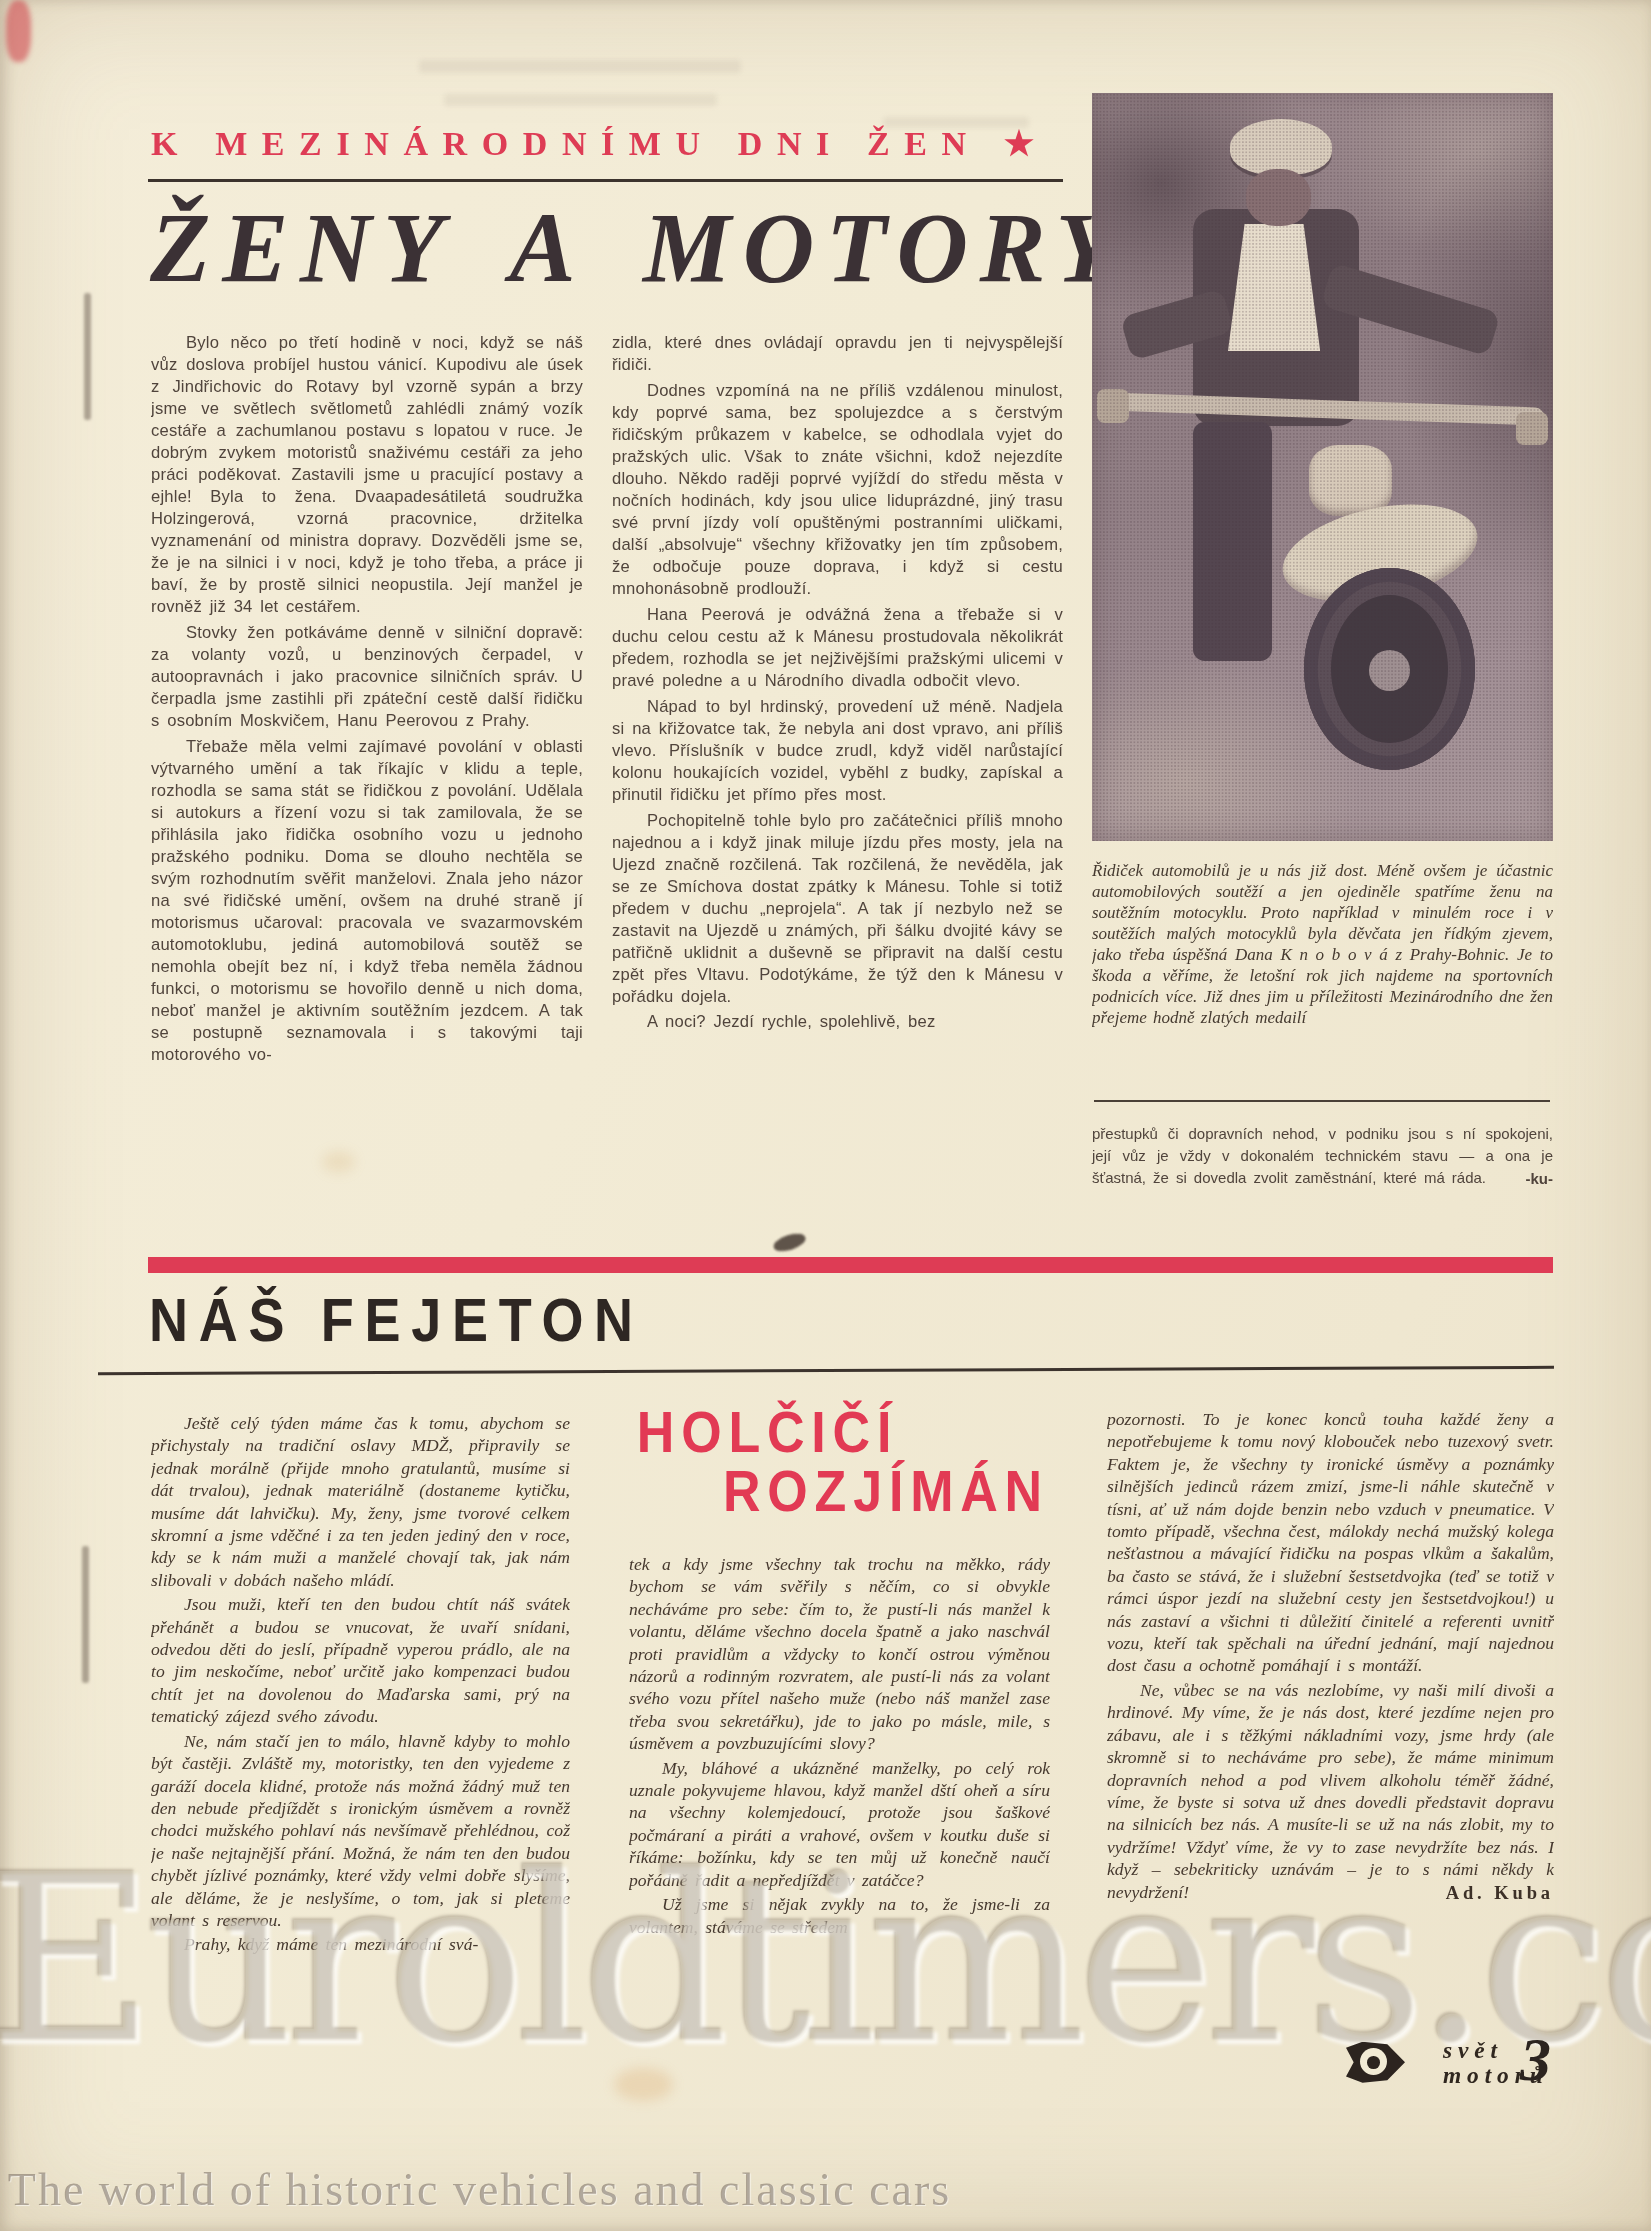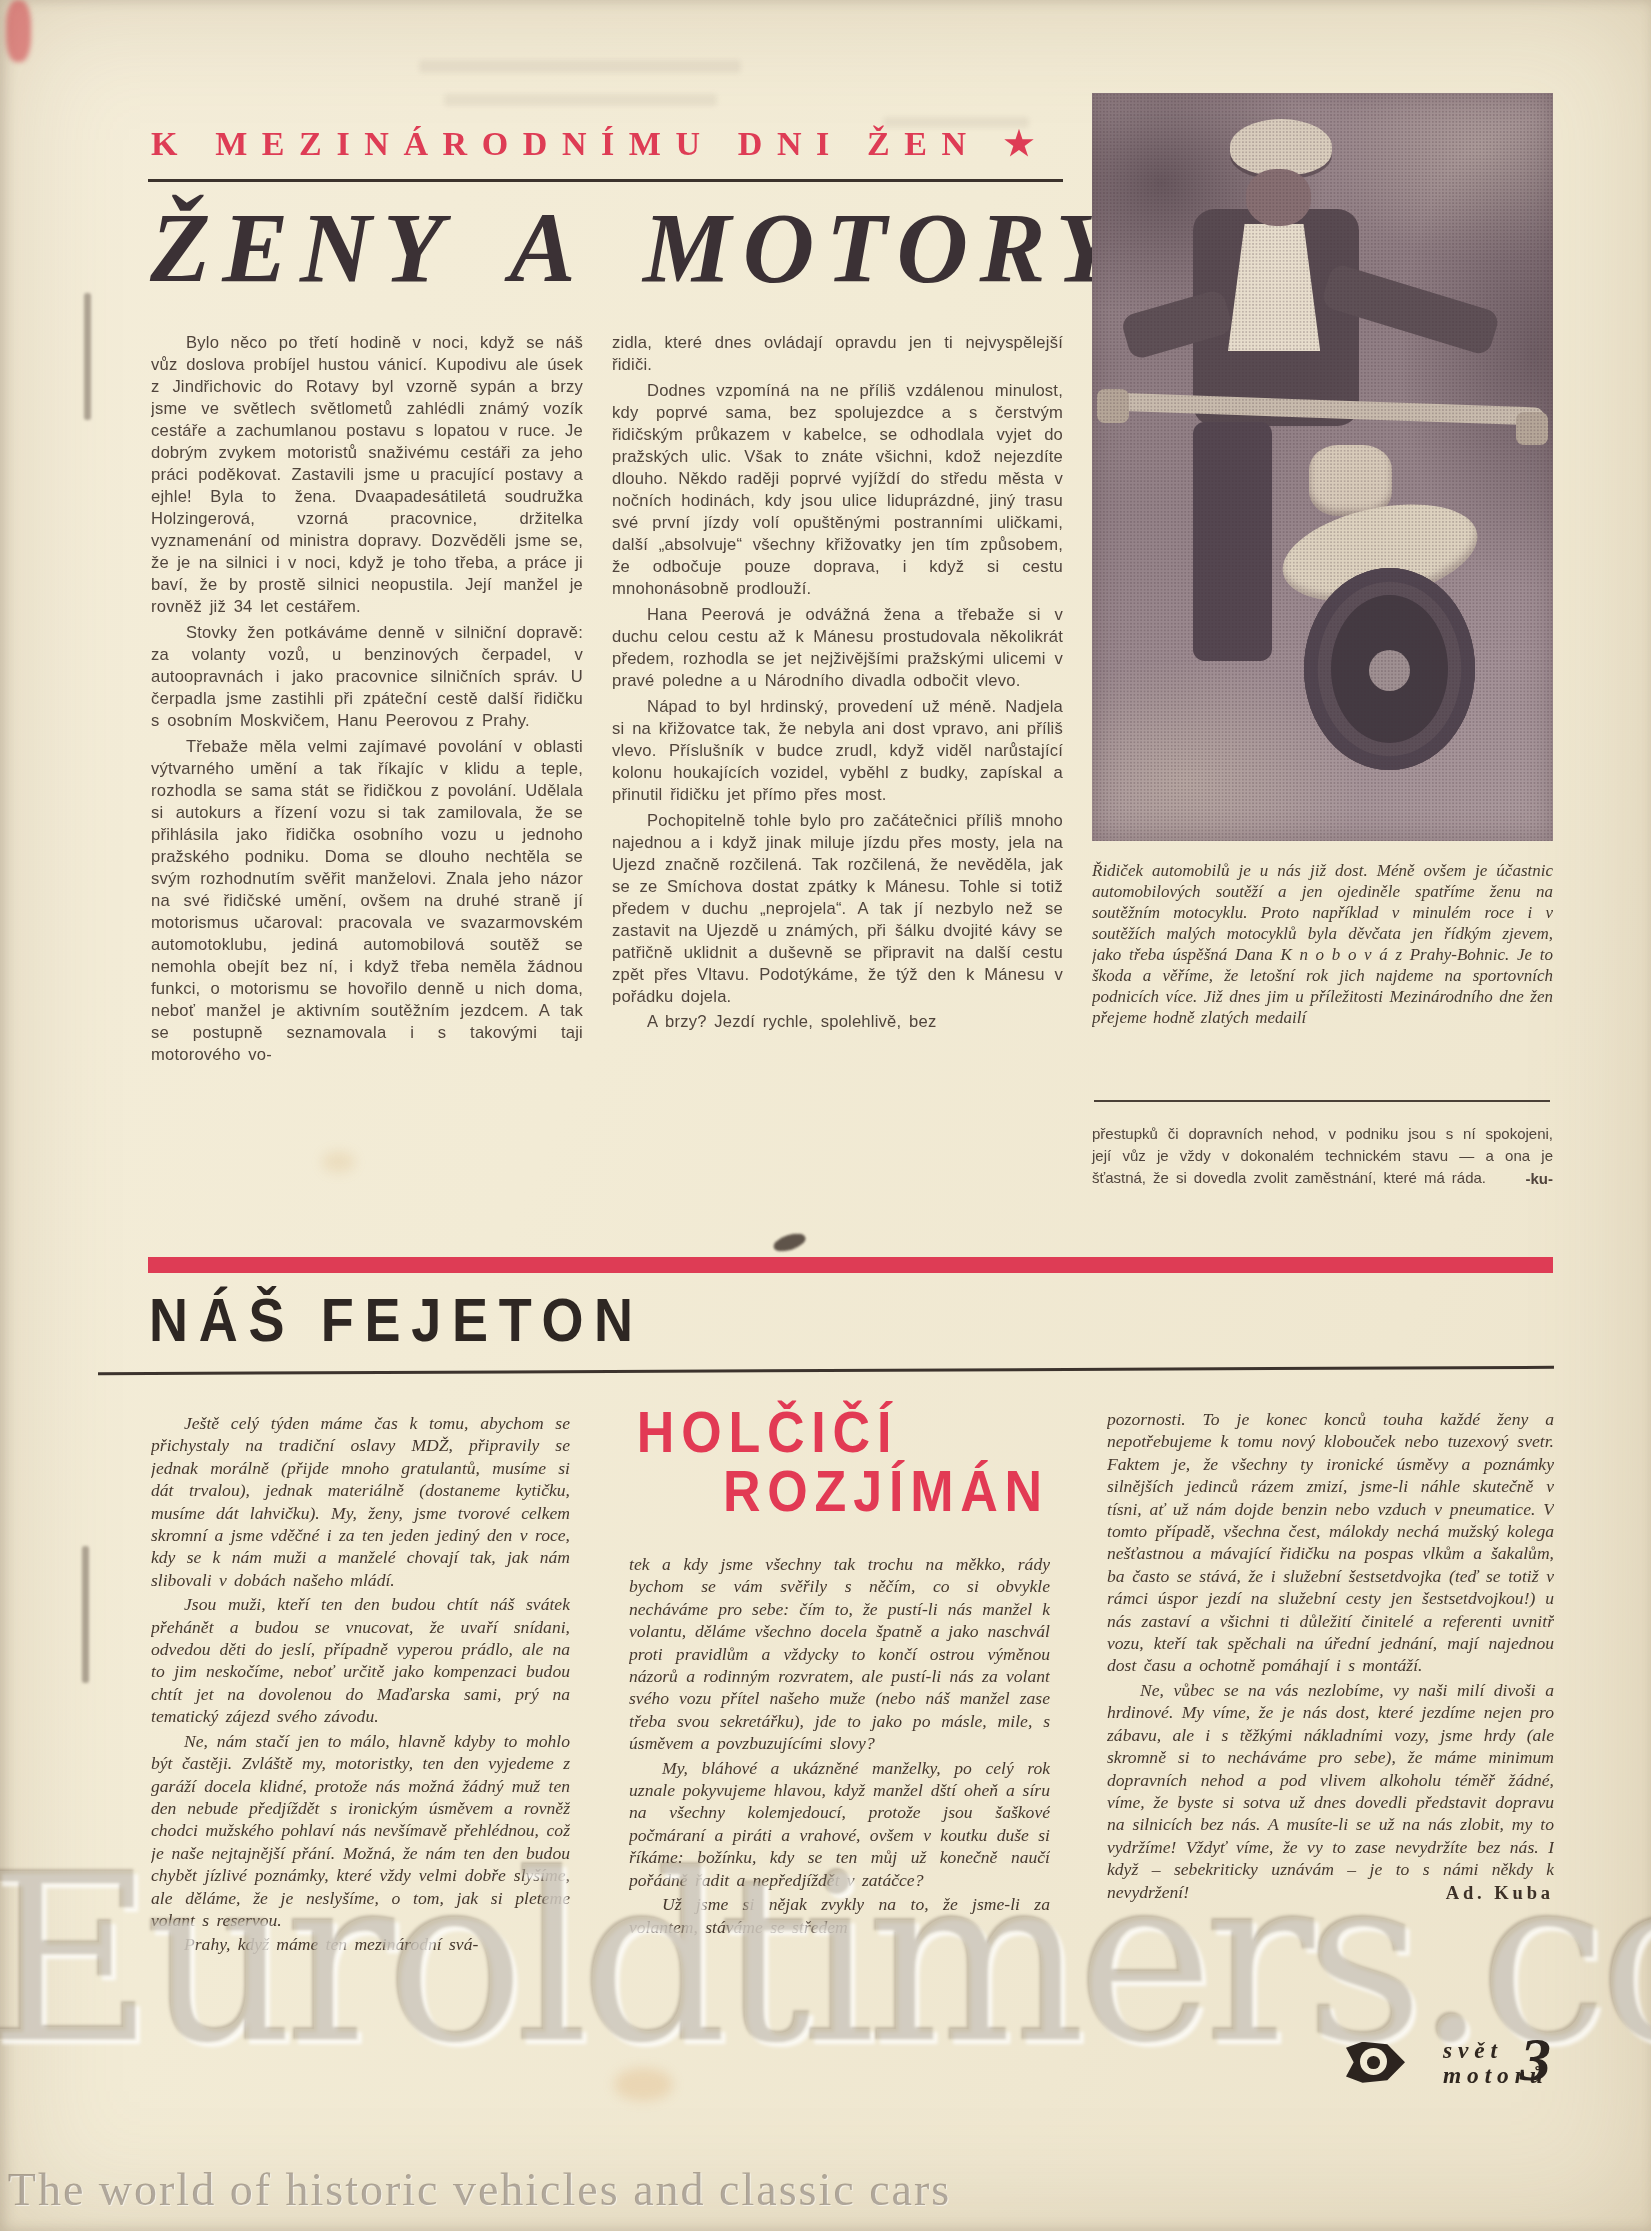--- a/index.html
+++ b/index.html
@@ -184,21 +184,21 @@
       <p>Bylo něco po třetí hodině v noci, když se náš vůz doslova probíjel hustou vánicí. Kupodivu ale úsek z Jindřichovic do Rotavy byl vzorně sypán a brzy jsme ve světlech světlometů zahlédli známý vozík cestáře a zachumlanou postavu s lopatou v ruce. Je dobrým zvykem motoristů snaživému cestáři za jeho práci poděkovat. Zastavili jsme u pracující postavy a ejhle! Byla to žena. Dvaapadesátiletá soudružka Holzingerová, vzorná pracovnice, držitelka vyznamenání od ministra dopravy. Dozvěděli jsme se, že je na silnici i v noci, když je toho třeba, a práce ji baví, že by prostě silnici neopustila. Její manžel je rovněž již 34 let cestářem.</p>
       <p>Stovky žen potkáváme denně v silniční dopravě: za volanty vozů, u benzinových čerpadel, v autoopravnách i jako pracovnice silničních správ. U čerpadla jsme zastihli při zpáteční cestě další řidičku s osobním Moskvičem, Hanu Peerovou z Prahy.</p>
       <p>Třebaže měla velmi zajímavé povolání v oblasti výtvarného umění a tak říkajíc v klidu a teple, rozhodla se sama stát se řidičkou z povolání. Udělala si autokurs a řízení vozu si tak zamilovala, že se přihlásila jako řidička osobního vozu u jednoho pražského podniku. Doma se dlouho nechtěla se svým rozhodnutím svěřit manželovi. Znala jeho názor na své řidičské umění, ovšem na druhé straně jí motorismus učaroval: pracovala ve svazarmovském automotoklubu, jediná automobilová soutěž se nemohla obejít bez ní, i když třeba neměla žádnou funkci, o motorismu se hovořilo denně u nich doma, neboť manžel je aktivním soutěžním jezdcem. A tak se postupně seznamovala i s takovými taji motorového vo-</p>
     </div>
   <div class="col art-col art-col2 cont-first">
       <p>zidla, které dnes ovládají opravdu jen ti nejvyspělejší řidiči.</p>
       <p>Dodnes vzpomíná na ne příliš vzdálenou minulost, kdy poprvé sama, bez spolujezdce a s čerstvým řidičským průkazem v kabelce, se odhodlala vyjet do pražských ulic. Však to znáte všichni, kdož nejezdíte dlouho. Někdo raději poprvé vyjíždí do středu města v nočních hodinách, kdy jsou ulice liduprázdné, jiný trasu své první jízdy volí opuštěnými postranními uličkami, další „absolvuje“ všechny křižovatky jen tím způsobem, že odbočuje pouze doprava, i když si cestu mnohonásobně prodlouží.</p>
       <p>Hana Peerová je odvážná žena a třebaže si v duchu celou cestu až k Mánesu prostudovala několikrát předem, rozhodla se jet nejživějšími pražskými ulicemi v pravé poledne a u Národního divadla odbočit vlevo.</p>
       <p>Nápad to byl hrdinský, provedení už méně. Nadjela si na křižovatce tak, že nebyla ani dost vpravo, ani příliš vlevo. Příslušník v budce zrudl, když viděl narůstající kolonu houkajících vozidel, vyběhl z budky, zapískal a přinutil řidičku jet přímo přes most.</p>
       <p>Pochopitelně tohle bylo pro začátečnici příliš mnoho najednou a i když jinak miluje jízdu přes mosty, jela na Ujezd značně rozčilená. Tak rozčilená, že nevěděla, jak se ze Smíchova dostat zpátky k Mánesu. Tohle si totiž předem v duchu „neprojela“. A tak jí nezbylo než se zastavit na Ujezdě u známých, při šálku dvojité kávy se patřičně uklidnit a duševně se připravit na další cestu zpět přes Vltavu. Podotýkáme, že týž den k Mánesu v pořádku dojela.</p>
-      <p>A brzy? Jezdí rychle, spolehlivě, bez</p>
+      <p>A noci? Jezdí rychle, spolehlivě, bez</p>
     </div>
 
   <div class="caption">Řidiček automobilů je u nás již dost. Méně ovšem je účastnic automobilových soutěží a jen ojediněle spatříme ženu na soutěžním motocyklu. Proto například v minulém roce i v soutěžích malých motocyklů byla děvčata jen řídkým zjevem, jako třeba úspěšná Dana K n o b o v á z Prahy-Bohnic. Je to škoda a věříme, že letošní rok jich najdeme na sportovních podnicích více. Již dnes jim u příležitosti Mezinárodního dne žen přejeme hodně zlatých medailí</div>
   <div class="caption-rule"></div>
   <div class="closing">
     <p>přestupků či dopravních nehod, v podniku jsou s ní spokojeni, její vůz je vždy v dokonalém technickém stavu — a ona je šťastná, že si dovedla zvolit zaměstnání, které má ráda.</p>
     <div class="sig">-ku-</div>
   </div>
 
   <div class="red-bar"></div>

